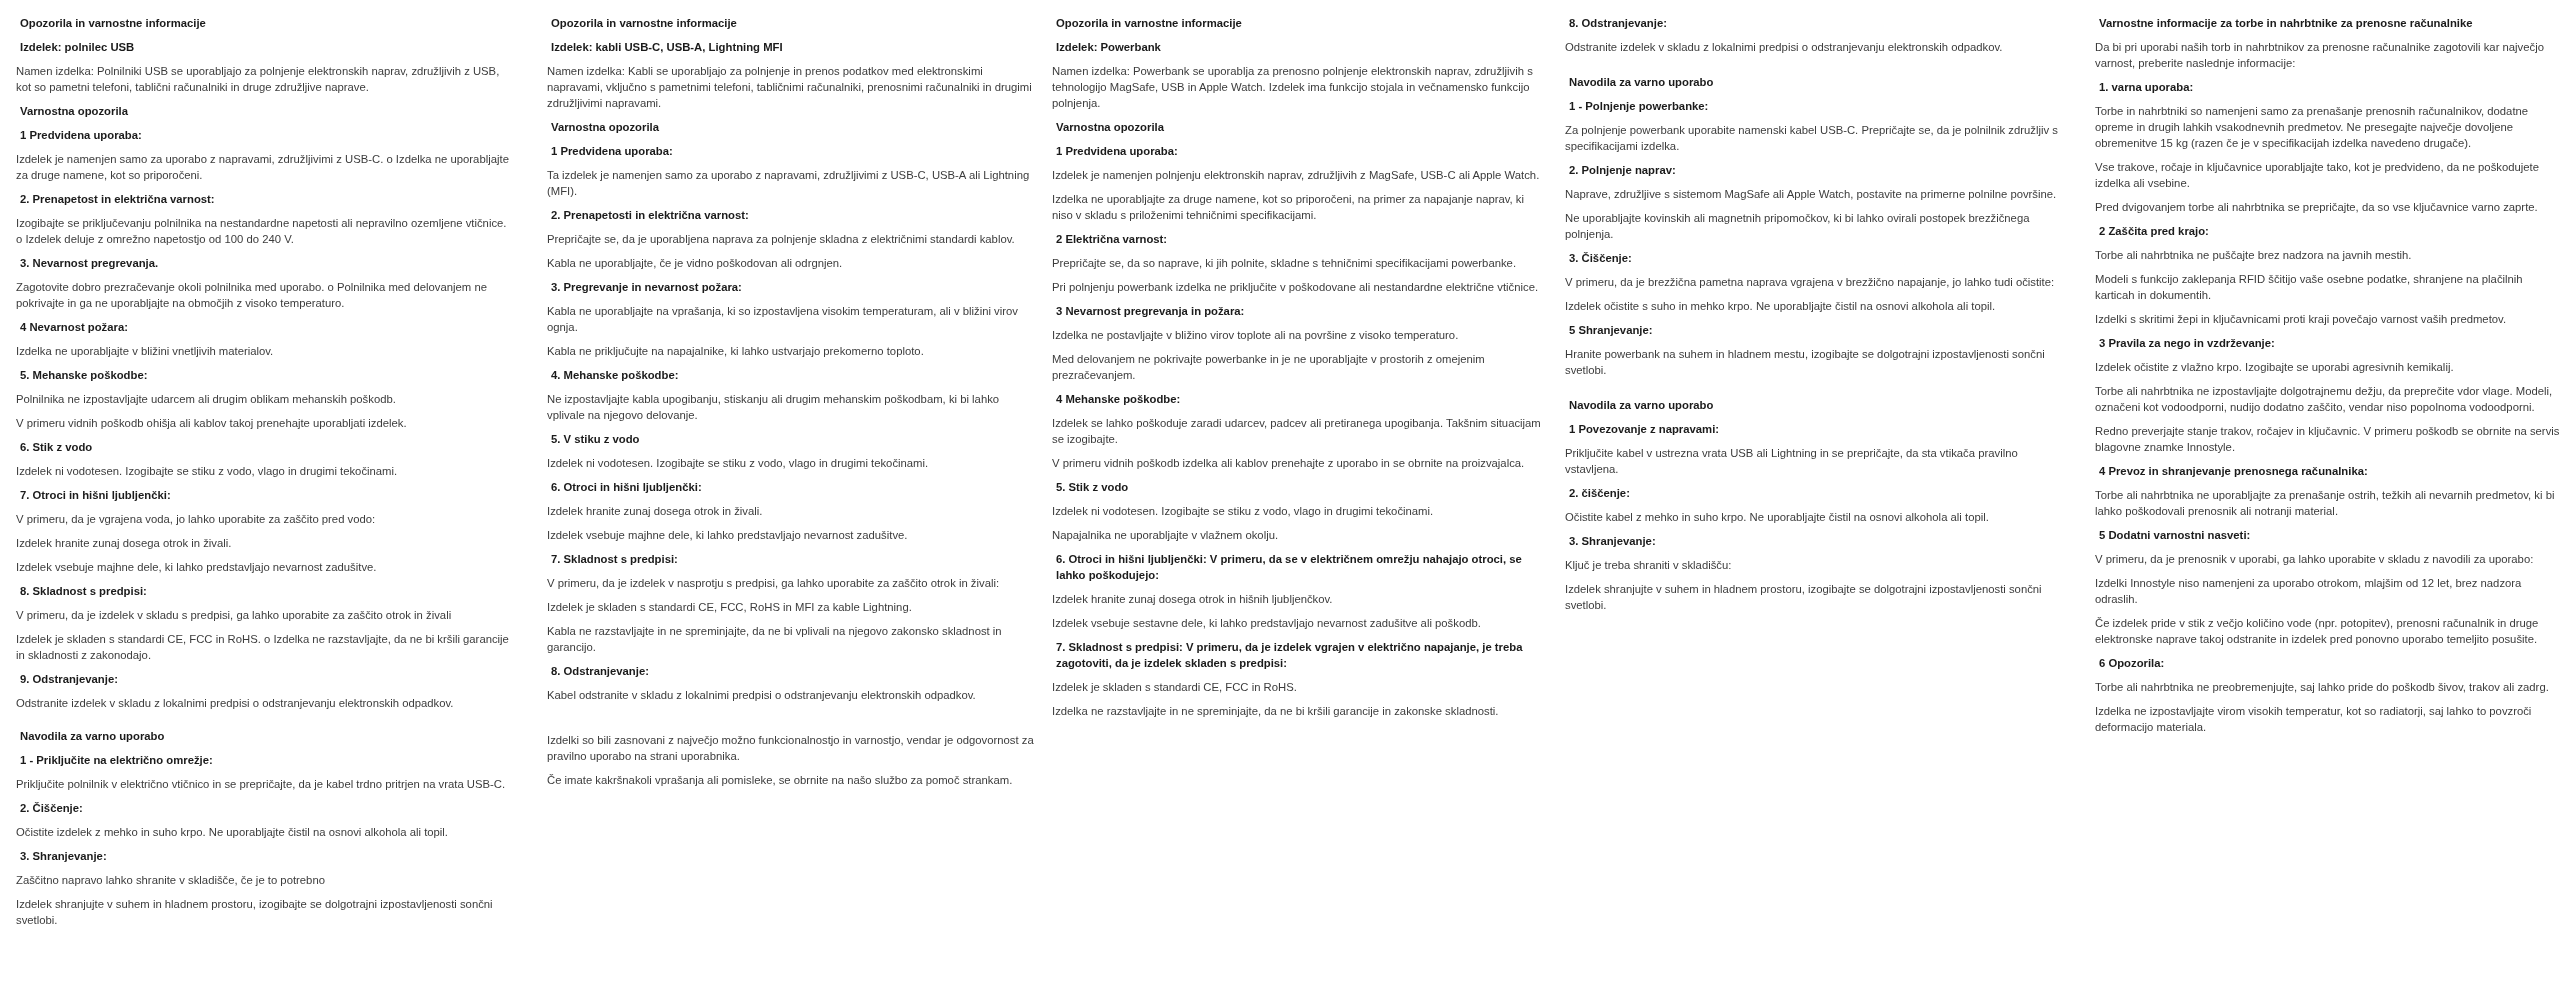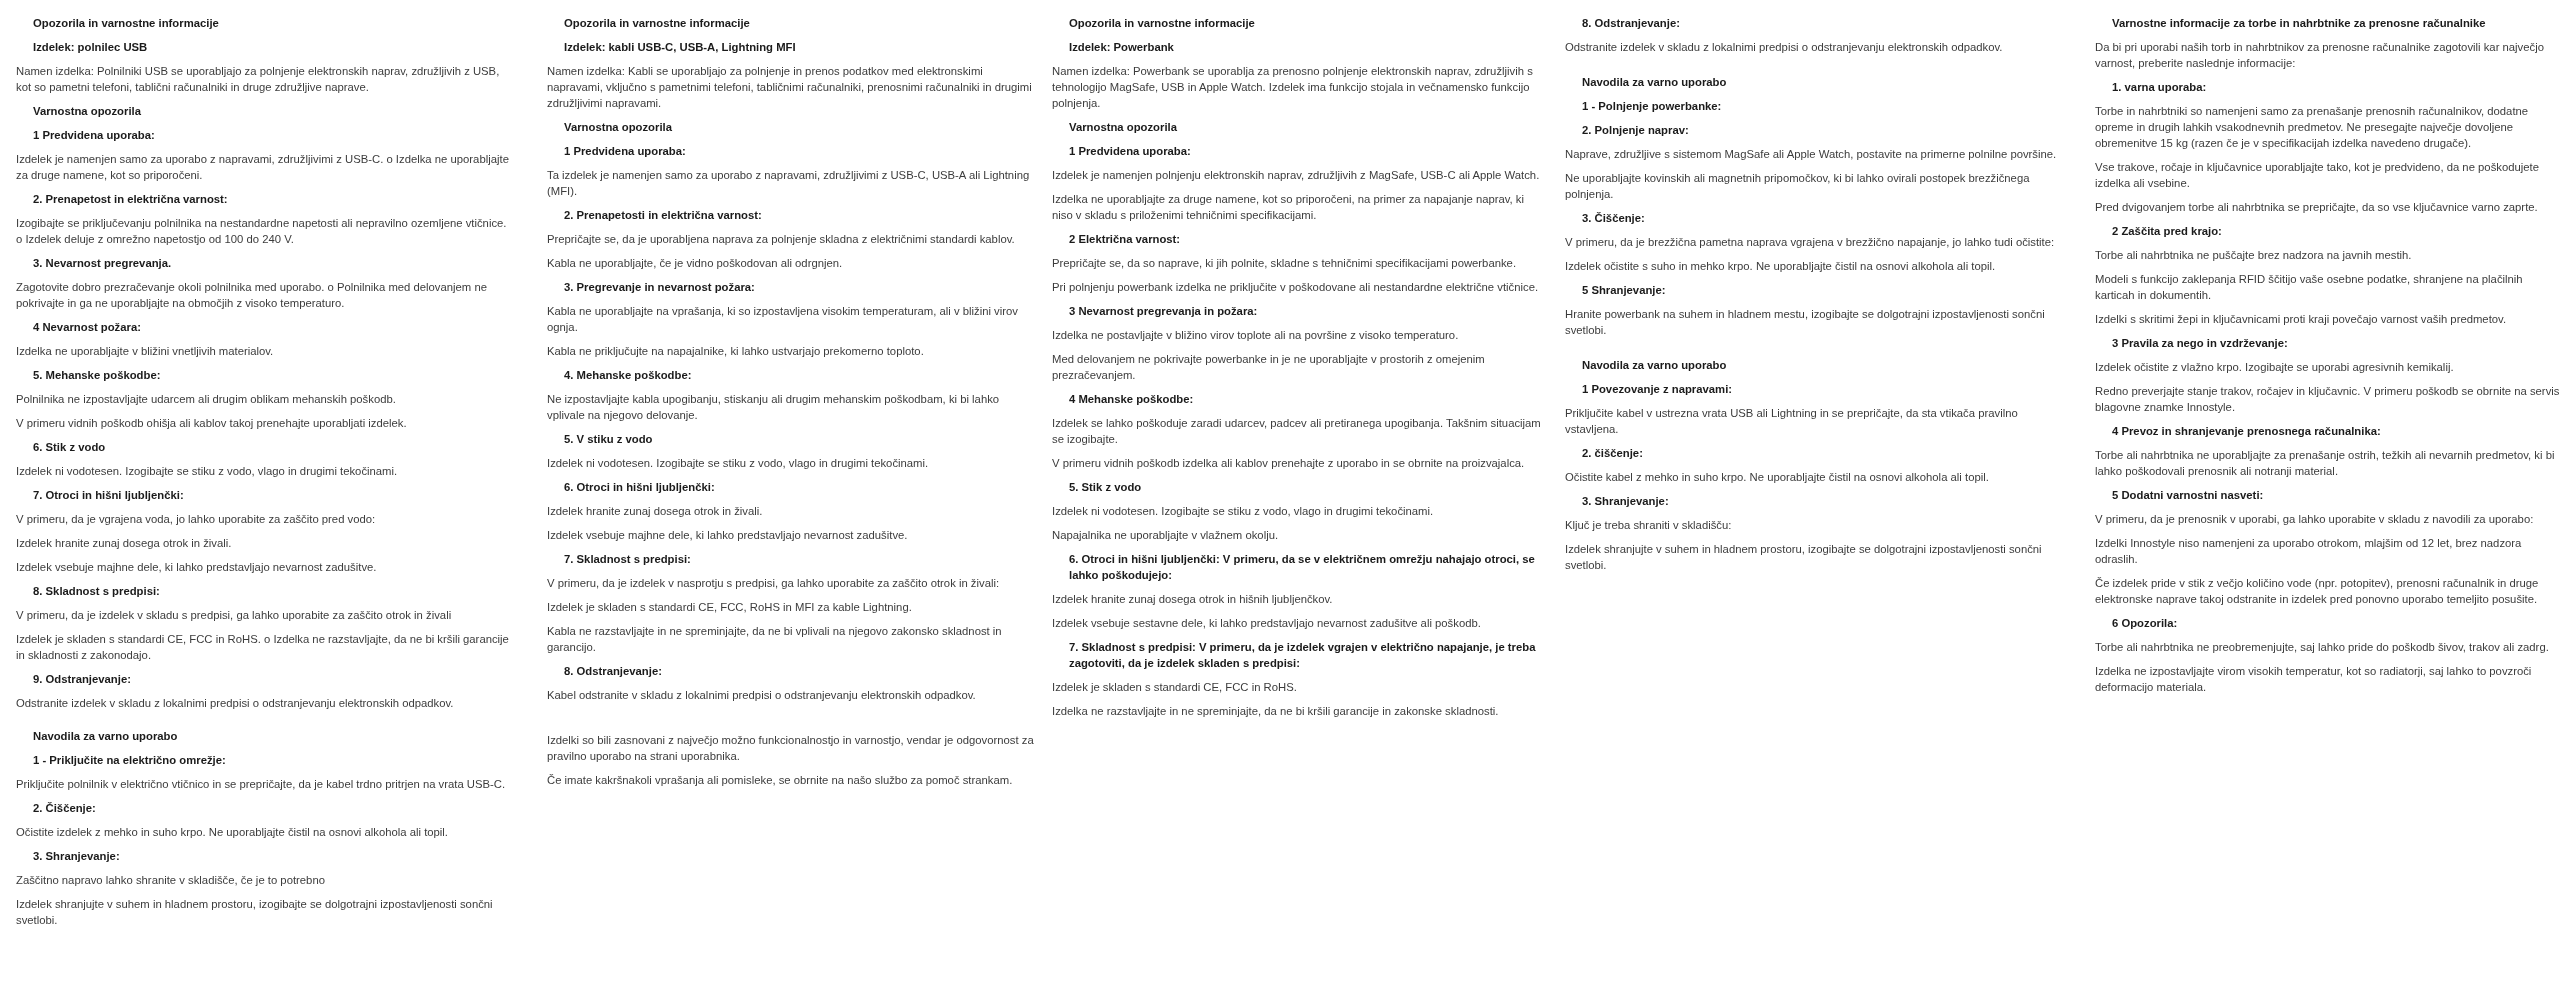--- a/index.html
+++ b/index.html
@@ -19,21 +19,21 @@
     top: 14.5px;
     font-size: 11.3px;
     line-height: 16px;
     color: #3c3c3c;
   }
   .heading {
     font-size: 11.3px;
     line-height: 16px;
     font-weight: 700;
     color: #1b1b1b;
-    margin: 0 0 8px 17px;
+    margin: 0 0 8px 4px;
   }
   .para {
     margin: 0 0 8px 0;
   }
   .gap { width: 100%; }
 
   #col-0 { left: 16px;   width: 497px; }
   #col-1 { left: 547px;  width: 488px; }
   #col-2 { left: 1052px; width: 493px; }
   #col-3 { left: 1565px; width: 502px; }
@@ -135,20 +135,21 @@
     <h3 class="heading">7. Skladnost s predpisi: V primeru, da je izdelek vgrajen v električno napajanje, je treba zagotoviti, da je izdelek skladen s predpisi:</h3>
     <p class="para">Izdelek je skladen s standardi CE, FCC in RoHS.</p>
     <p class="para">Izdelka ne razstavljajte in ne spreminjajte, da ne bi kršili garancije in zakonske skladnosti.</p>
   </div>
 <div class="column" id="col-3">
     <h3 class="heading">8. Odstranjevanje:</h3>
     <p class="para">Odstranite izdelek v skladu z lokalnimi predpisi o odstranjevanju elektronskih odpadkov.</p>
     <div class="gap" style="height: 11.3px;"></div>
     <h3 class="heading">Navodila za varno uporabo</h3>
     <h3 class="heading">1 - Polnjenje powerbanke:</h3>
+    <p class="para">Za polnjenje powerbank uporabite namenski kabel USB-C. Prepričajte se, da je polnilnik združljiv s specifikacijami izdelka.</p>
     <h3 class="heading">2. Polnjenje naprav:</h3>
     <p class="para">Naprave, združljive s sistemom MagSafe ali Apple Watch, postavite na primerne polnilne površine.</p>
     <p class="para">Ne uporabljajte kovinskih ali magnetnih pripomočkov, ki bi lahko ovirali postopek brezžičnega polnjenja.</p>
     <h3 class="heading">3. Čiščenje:</h3>
     <p class="para">V primeru, da je brezžična pametna naprava vgrajena v brezžično napajanje, jo lahko tudi očistite:</p>
     <p class="para">Izdelek očistite s suho in mehko krpo. Ne uporabljajte čistil na osnovi alkohola ali topil.</p>
     <h3 class="heading">5 Shranjevanje:</h3>
     <p class="para">Hranite powerbank na suhem in hladnem mestu, izogibajte se dolgotrajni izpostavljenosti sončni svetlobi.</p>
     <div class="gap" style="height: 11.3px;"></div>
     <h3 class="heading">Navodila za varno uporabo</h3>
@@ -166,20 +167,21 @@
     <h3 class="heading">1. varna uporaba:</h3>
     <p class="para">Torbe in nahrbtniki so namenjeni samo za prenašanje prenosnih računalnikov, dodatne opreme in drugih lahkih vsakodnevnih predmetov. Ne presegajte največje dovoljene obremenitve 15 kg (razen če je v specifikacijah izdelka navedeno drugače).</p>
     <p class="para">Vse trakove, ročaje in ključavnice uporabljajte tako, kot je predvideno, da ne poškodujete izdelka ali vsebine.</p>
     <p class="para">Pred dvigovanjem torbe ali nahrbtnika se prepričajte, da so vse ključavnice varno zaprte.</p>
     <h3 class="heading">2 Zaščita pred krajo:</h3>
     <p class="para">Torbe ali nahrbtnika ne puščajte brez nadzora na javnih mestih.</p>
     <p class="para">Modeli s funkcijo zaklepanja RFID ščitijo vaše osebne podatke, shranjene na plačilnih karticah in dokumentih.</p>
     <p class="para">Izdelki s skritimi žepi in ključavnicami proti kraji povečajo varnost vaših predmetov.</p>
     <h3 class="heading">3 Pravila za nego in vzdrževanje:</h3>
     <p class="para">Izdelek očistite z vlažno krpo. Izogibajte se uporabi agresivnih kemikalij.</p>
+    <p class="para">Torbe ali nahrbtnika ne izpostavljajte dolgotrajnemu dežju, da preprečite vdor vlage. Modeli, označeni kot vodoodporni, nudijo dodatno zaščito, vendar niso popolnoma vodoodporni.</p>
     <p class="para">Redno preverjajte stanje trakov, ročajev in ključavnic. V primeru poškodb se obrnite na servis blagovne znamke Innostyle.</p>
     <h3 class="heading">4 Prevoz in shranjevanje prenosnega računalnika:</h3>
     <p class="para">Torbe ali nahrbtnika ne uporabljajte za prenašanje ostrih, težkih ali nevarnih predmetov, ki bi lahko poškodovali prenosnik ali notranji material.</p>
     <h3 class="heading">5 Dodatni varnostni nasveti:</h3>
     <p class="para">V primeru, da je prenosnik v uporabi, ga lahko uporabite v skladu z navodili za uporabo:</p>
     <p class="para">Izdelki Innostyle niso namenjeni za uporabo otrokom, mlajšim od 12 let, brez nadzora odraslih.</p>
     <p class="para">Če izdelek pride v stik z večjo količino vode (npr. potopitev), prenosni računalnik in druge elektronske naprave takoj odstranite in izdelek pred ponovno uporabo temeljito posušite.</p>
     <h3 class="heading">6 Opozorila:</h3>
     <p class="para">Torbe ali nahrbtnika ne preobremenjujte, saj lahko pride do poškodb šivov, trakov ali zadrg.</p>
     <p class="para">Izdelka ne izpostavljajte virom visokih temperatur, kot so radiatorji, saj lahko to povzroči deformacijo materiala.</p>

